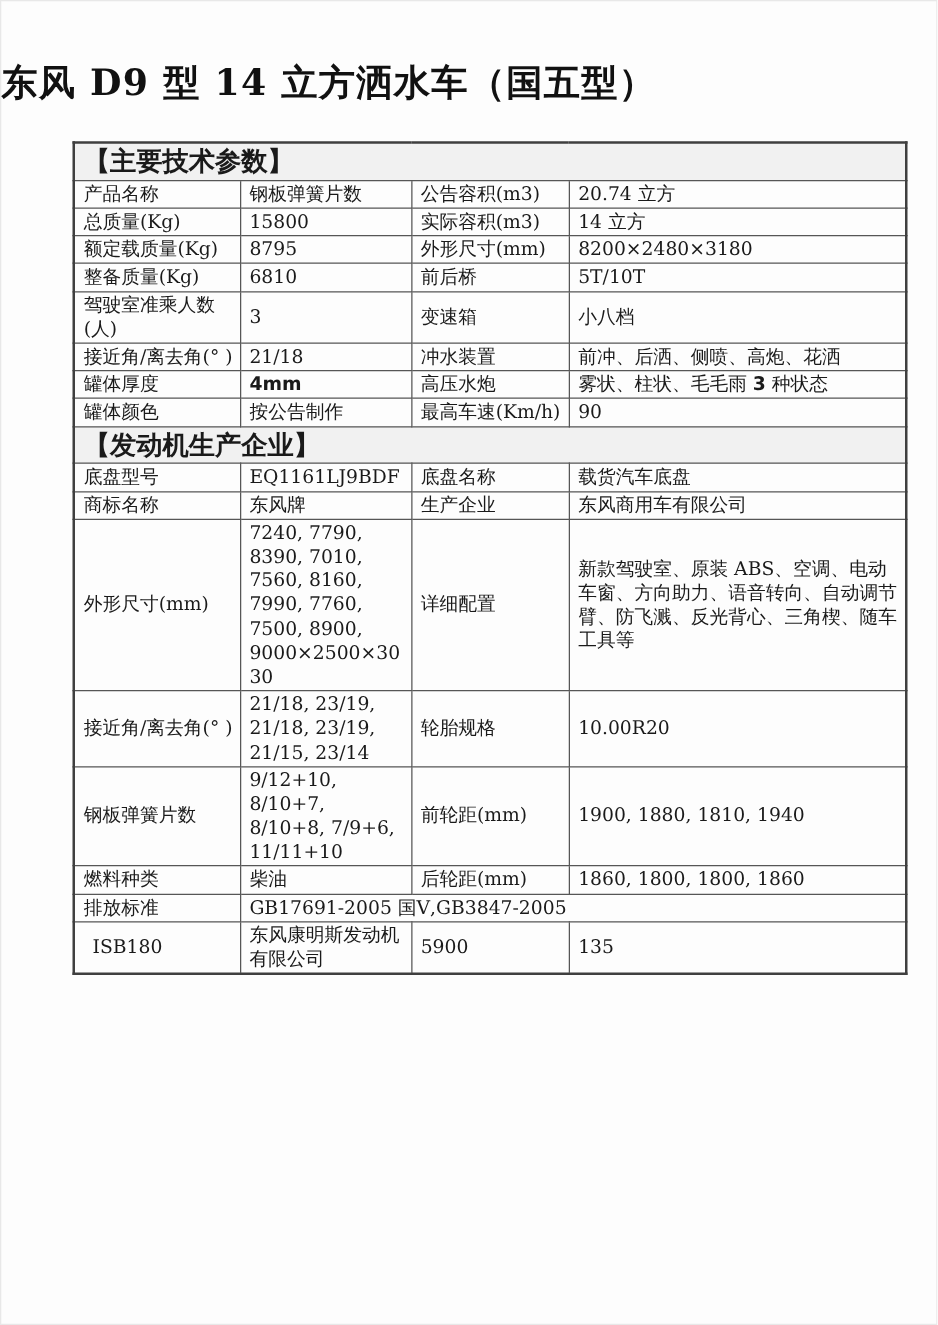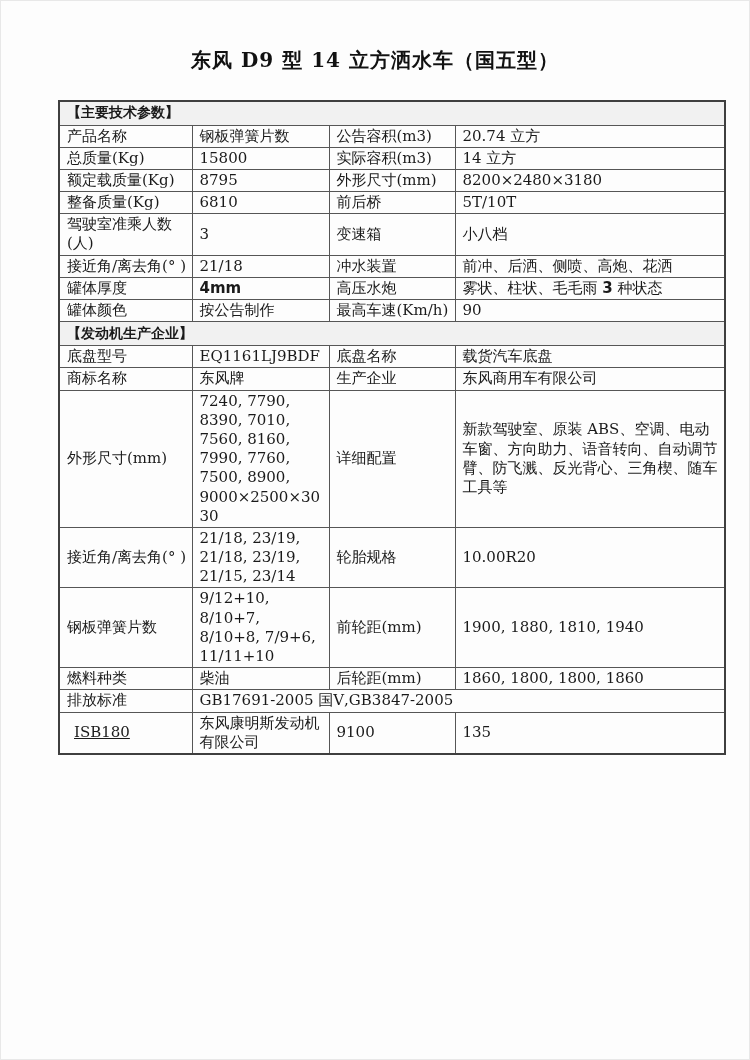--- a/index.html
+++ b/index.html
@@ -11,22 +11,21 @@
   .page {
     position: relative;
     width: 750px;
     height: 1060px;
     background: #fdfdfd;
     border: 1px solid #e8e8e8;
     overflow: hidden;
   }
   .doc-title {
     margin-top: 46px;
-    text-align: center;
-    font-size: 20px;
+    font-size: 29px;
     font-weight: bold;
     letter-spacing: 1px;
     color: #111;
   }
   table.spec-table {
     margin: 26px 0 0 57px;
     width: 666px;
     border-collapse: collapse;
     table-layout: fixed;
     border: 2px solid #3f3f3f;
@@ -41,27 +40,27 @@
     font-size: 15px;
     line-height: 1.28;
     vertical-align: middle;
     height: 21px;
     word-break: break-word;
   }
   tr.section-row td {
     background: #f1f1f1;
     font-weight: bold;
     height: 24px;
-    font-size: 14px;
+    font-size: 21px;
   }
   .bold-sans {
     font-family: "DejaVu Sans", "Liberation Sans", sans-serif;
     font-weight: 600;
   }
-  td.indent { padding-left: 14px; text-decoration: underline; }
+  td.indent { padding-left: 14px; }
   tr.tall td { height: auto; }
 </style>
 </head>
 <body>
 
 <div class="page">
 
   <div class="doc-title">东风 D9 型 14 立方洒水车（国五型）</div>
 
   <table class="spec-table">
@@ -181,20 +180,20 @@
 
       <tr>
         <td>排放标准</td>
         <td colspan="3">GB17691-2005 国Ⅴ,GB3847-2005</td>
       </tr>
 
 
       <tr class="tall">
         <td class="indent">ISB180</td>
         <td>东风康明斯发动机有限公司</td>
-        <td>9100</td>
+        <td>5900</td>
         <td>135</td>
       </tr>
 
     </tbody>
   </table>
 
 </div>
 
 </body></html>

